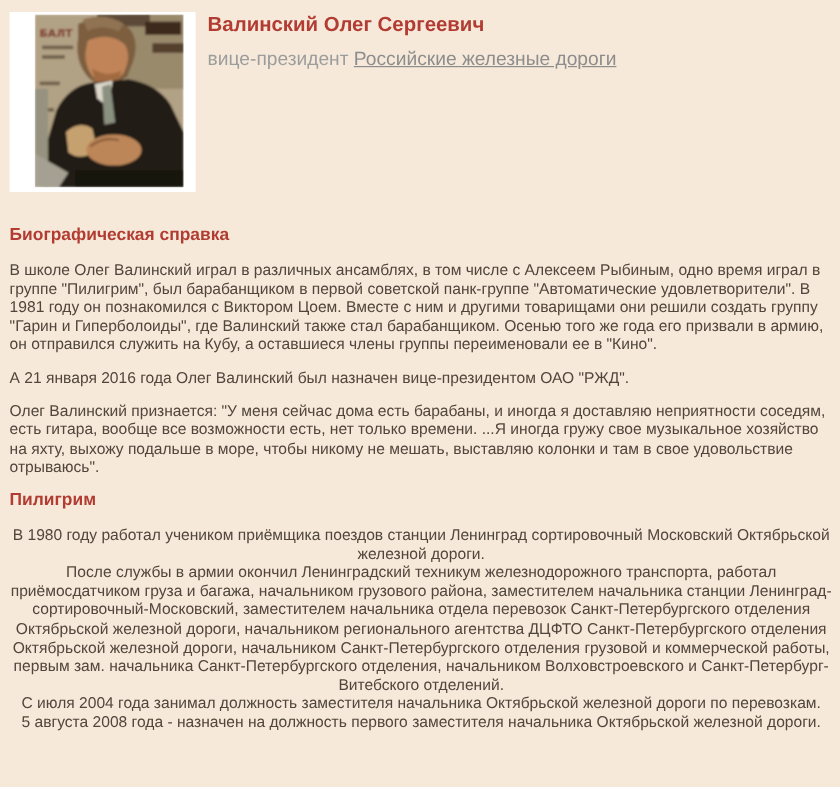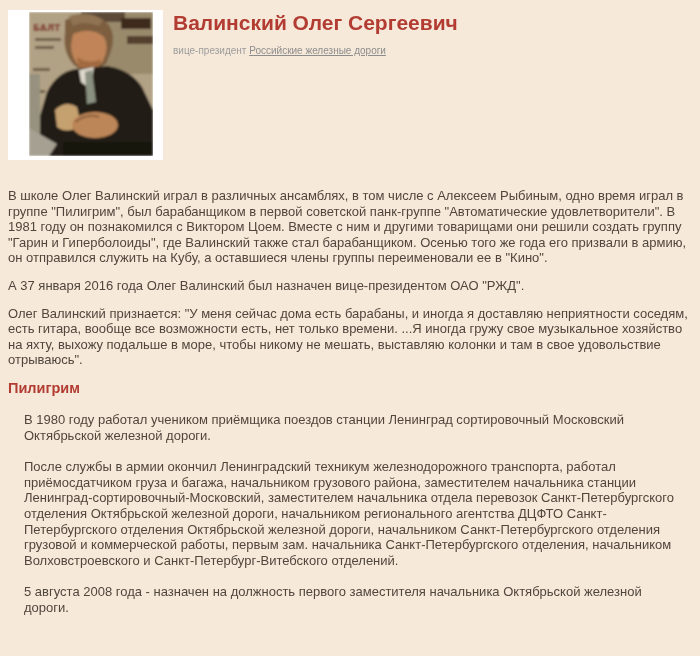--- a/index.html
+++ b/index.html
@@ -28,47 +28,47 @@
   }
   .photo-card svg {
     position: absolute;
     left: 21px;
     top: 2px;
     display: block;
   }
   .header-text { margin-left: 10px; padding-top: 1px; }
   h1 {
     margin: 0 0 10px 0;
-    font-size: 21px;
+    font-size: 17px;
     line-height: 1.15;
     font-weight: bold;
     color: #b23c32;
   }
   .subtitle {
-    font-size: 10px;
+    font-size: 16px;
     color: #9d9d9d;
   }
   .subtitle a {
     color: #8d8d8d;
     text-decoration: underline;
     cursor: pointer;
   }
   h2 {
     margin: 0 0 13px 0;
     font-size: 14.5px;
     font-weight: bold;
     color: #b23c32;
   }
   .section { margin: 0; }
   .section + .section { margin-top: 3px; }
   p {
     margin: 0 0 12px 0;
     line-height: 15.6px;
   }
-  p.tight { margin: 16px; }
+  p.tight { margin: 0; text-align: center; }
 </style>
 </head>
 <body>
 
 <div class="header">
   <div class="photo-card">
     <svg width="124" height="144" viewBox="0 0 124 144" xmlns="http://www.w3.org/2000/svg">
       <defs>
         <filter id="ph-blur" x="-8%" y="-8%" width="116%" height="116%">
           <feGaussianBlur stdDeviation="1.1"></feGaussianBlur>
@@ -112,24 +112,26 @@
   <div class="header-text">
     <h1>Валинский Олег Сергеевич</h1>
     <div class="subtitle">
       <span>вице-президент</span>
       <a href="#">Российские железные дороги</a>
     </div>
   </div>
 </div>
 
 <div class="section">
+  <h2>Биографическая справка</h2>
   <p>В школе Олег Валинский играл в различных ансамблях, в том числе с Алексеем Рыбиным, одно время играл в группе "Пилигрим", был барабанщиком в первой советской панк-группе "Автоматические удовлетворители". В 1981 году он познакомился с Виктором Цоем. Вместе с ним и другими товарищами они решили создать группу "Гарин и Гиперболоиды", где Валинский также стал барабанщиком. Осенью того же года его призвали в армию, он отправился служить на Кубу, а оставшиеся члены группы переименовали ее в "Кино".</p>
-  <p>А 37 января 2016 года Олег Валинский был назначен вице-президентом ОАО "РЖД".</p>
+  <p>А 21 января 2016 года Олег Валинский был назначен вице-президентом ОАО "РЖД".</p>
   <p>Олег Валинский признается: "У меня сейчас дома есть барабаны, и иногда я доставляю неприятности соседям, есть гитара, вообще все возможности есть, нет только времени. ...Я иногда гружу свое музыкальное хозяйство на яхту, выхожу подальше в море, чтобы никому не мешать, выставляю колонки и там в свое удовольствие отрываюсь".</p>
 </div>
 
 <div class="section">
   <h2>Пилигрим</h2>
   <p class="tight">В 1980 году работал учеником приёмщика поездов станции Ленинград сортировочный Московский Октябрьской железной дороги.</p>
   <p class="tight">После службы в армии окончил Ленинградский техникум железнодорожного транспорта, работал приёмосдатчиком груза и багажа, начальником грузового района, заместителем начальника станции Ленинград-сортировочный-Московский, заместителем начальника отдела перевозок Санкт-Петербургского отделения Октябрьской железной дороги, начальником регионального агентства ДЦФТО Санкт-Петербургского отделения Октябрьской железной дороги, начальником Санкт-Петербургского отделения грузовой и коммерческой работы, первым зам. начальника Санкт-Петербургского отделения, начальником Волховстроевского и Санкт-Петербург-Витебского отделений.</p>
+  <p class="tight">С июля 2004 года занимал должность заместителя начальника Октябрьской железной дороги по перевозкам.</p>
   <p class="tight">5 августа 2008 года - назначен на должность первого заместителя начальника Октябрьской железной дороги.</p>
 
 </div>
 
 </body></html>

